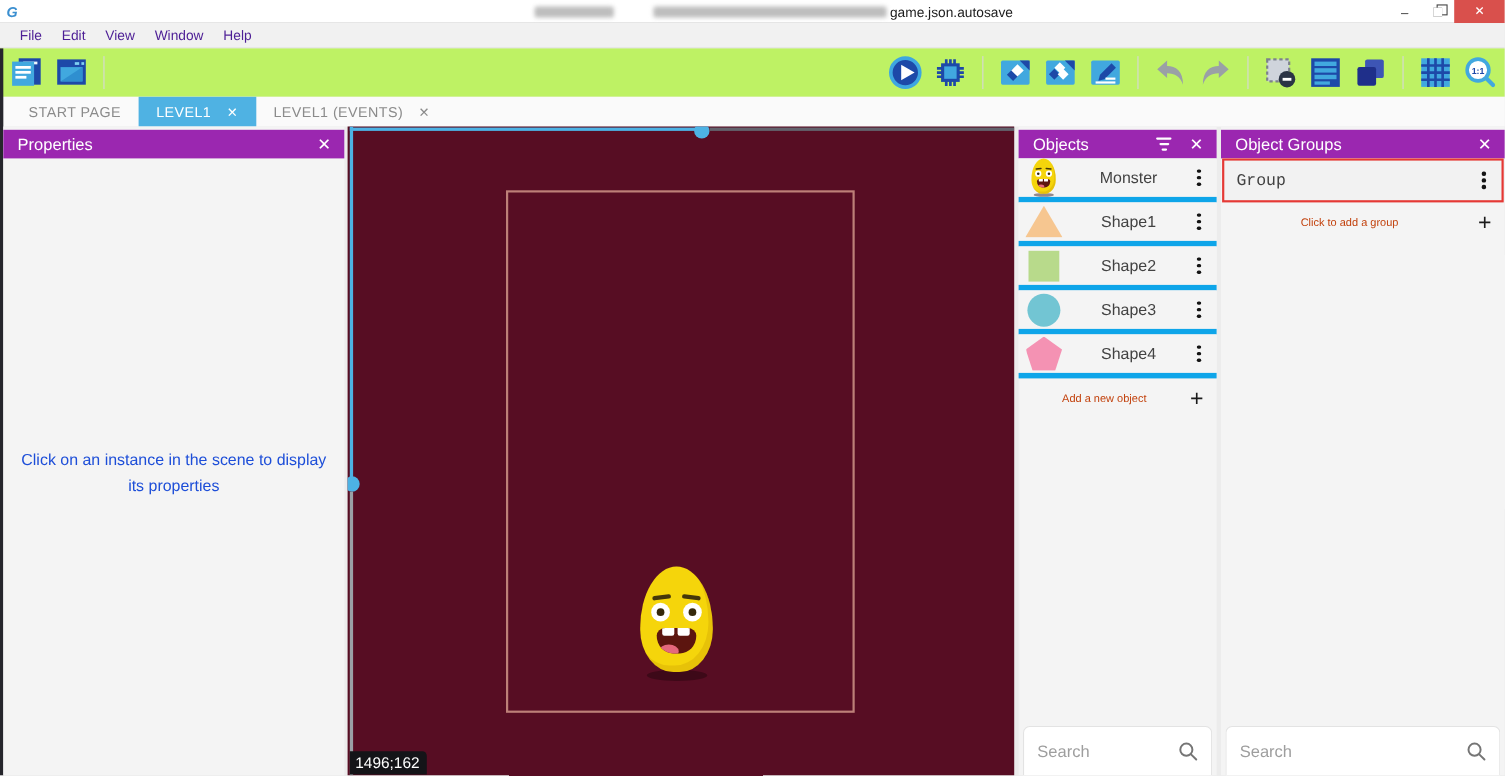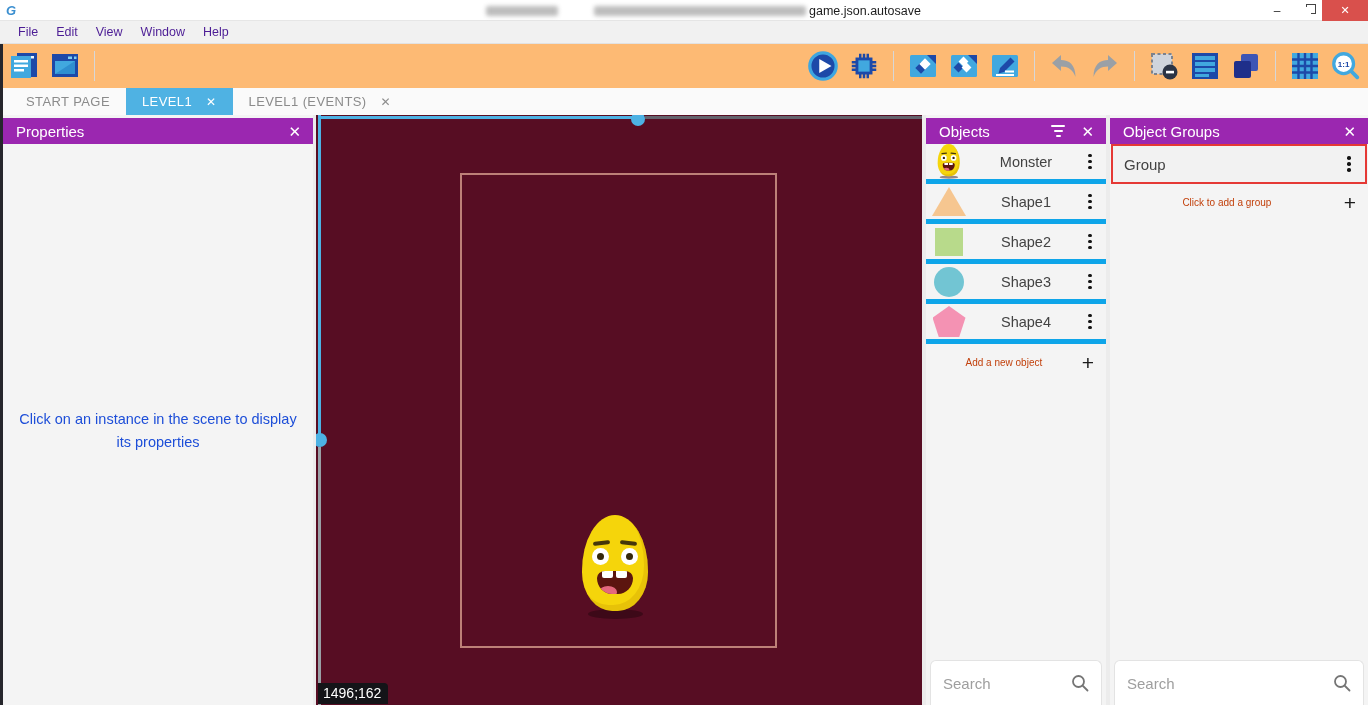--- a/index.html
+++ b/index.html
@@ -19,21 +19,21 @@
   .win-btn.close { width:46px; color:#fff; font-size:11px; }
   .restore-glyph { position:relative; width:8px; height:8px; border:1px solid #444; background:#fff; }
   .restore-glyph::before { content:""; position:absolute; left:2px; top:-4px; width:8px; height:8px; border:1px solid #444; }
   .restore-glyph::after { content:""; position:absolute; left:-1px; top:-1px; width:8px; height:8px; background:#fff; }
 
   
   .menubar { position:absolute; left:0; top:21px; width:100%; height:23px; background:#f1f1f1; display:flex; align-items:center; padding-left:9px; border-bottom:1px solid #e2e2e2; }
   .menu-item { font-size:12.5px; color:#4c1d95; padding:0 9px; }
 
   
-  .toolbar { position:absolute; left:0; top:44px; width:100%; height:44px; background:#fdba74; display:flex; align-items:center; }
+  .toolbar { position:absolute; left:0; top:44px; width:100%; height:44px; background:#bef264; display:flex; align-items:center; }
   .tb-group { display:flex; align-items:center; gap:9px; }
   .tb-left { margin-left:8px; }
   .tb-right { position:absolute; right:6px; display:flex; align-items:center; gap:9px; }
   .tb-divider { width:1px; height:30px; background:#d7d7d7; margin:0 4px; }
   .tb-icon { width:32px; height:32px; display:flex; align-items:center; justify-content:center; }
   .tb-icon svg { display:block; }
 
   
   .tabbar { position:absolute; left:3px; top:88px; width:100%; height:27px; background:#fafafa; display:flex; align-items:stretch; padding-left:7px; }
   .tab { display:flex; align-items:center; padding:0 16px; font-size:13px; letter-spacing:.4px; color:#8b8b8b; white-space:nowrap; }
@@ -100,21 +100,21 @@
   .add-row { height:37px; display:flex; align-items:center; }
   .add-label { flex:1; text-align:center; font-size:10px; color:#c2410c; }
   .plus { font-size:21px; color:#1b1b1b; margin-right:12px; line-height:1; font-weight:400; }
   .search-box { position:absolute; left:4px; right:4px; bottom:0; height:45px; background:#fff; border:1px solid #e3e3e3; border-bottom:none; border-radius:6px 6px 0 0; display:flex; align-items:center; padding:0 12px; }
   .search-box input { flex:1; border:none; outline:none; font-size:15px; color:#555; background:transparent; font-family:"Liberation Sans", sans-serif; min-width:0; }
   .search-box input::placeholder { color:#9e9e9e; }
 
   
   .groups-panel { left:1110px; width:258px; }
   .group-row { height:40px; display:flex; align-items:center; border:2px solid; background:#f2f2f2; margin:0 1px; }
-  .group-label { flex:1; font-size:15px; color:#424242; padding-left:11px; }
+  .group-label { flex:1; font-size:15px; color:#424242; padding-left:11px;font-family:Liberation Mono, monospace; }
 
   .mag-icon svg { display:block; }
 </style>
 </head>
 <body>
 
 <div class="app">
 
   <div class="titlebar">
     <span class="logo">G</span>

